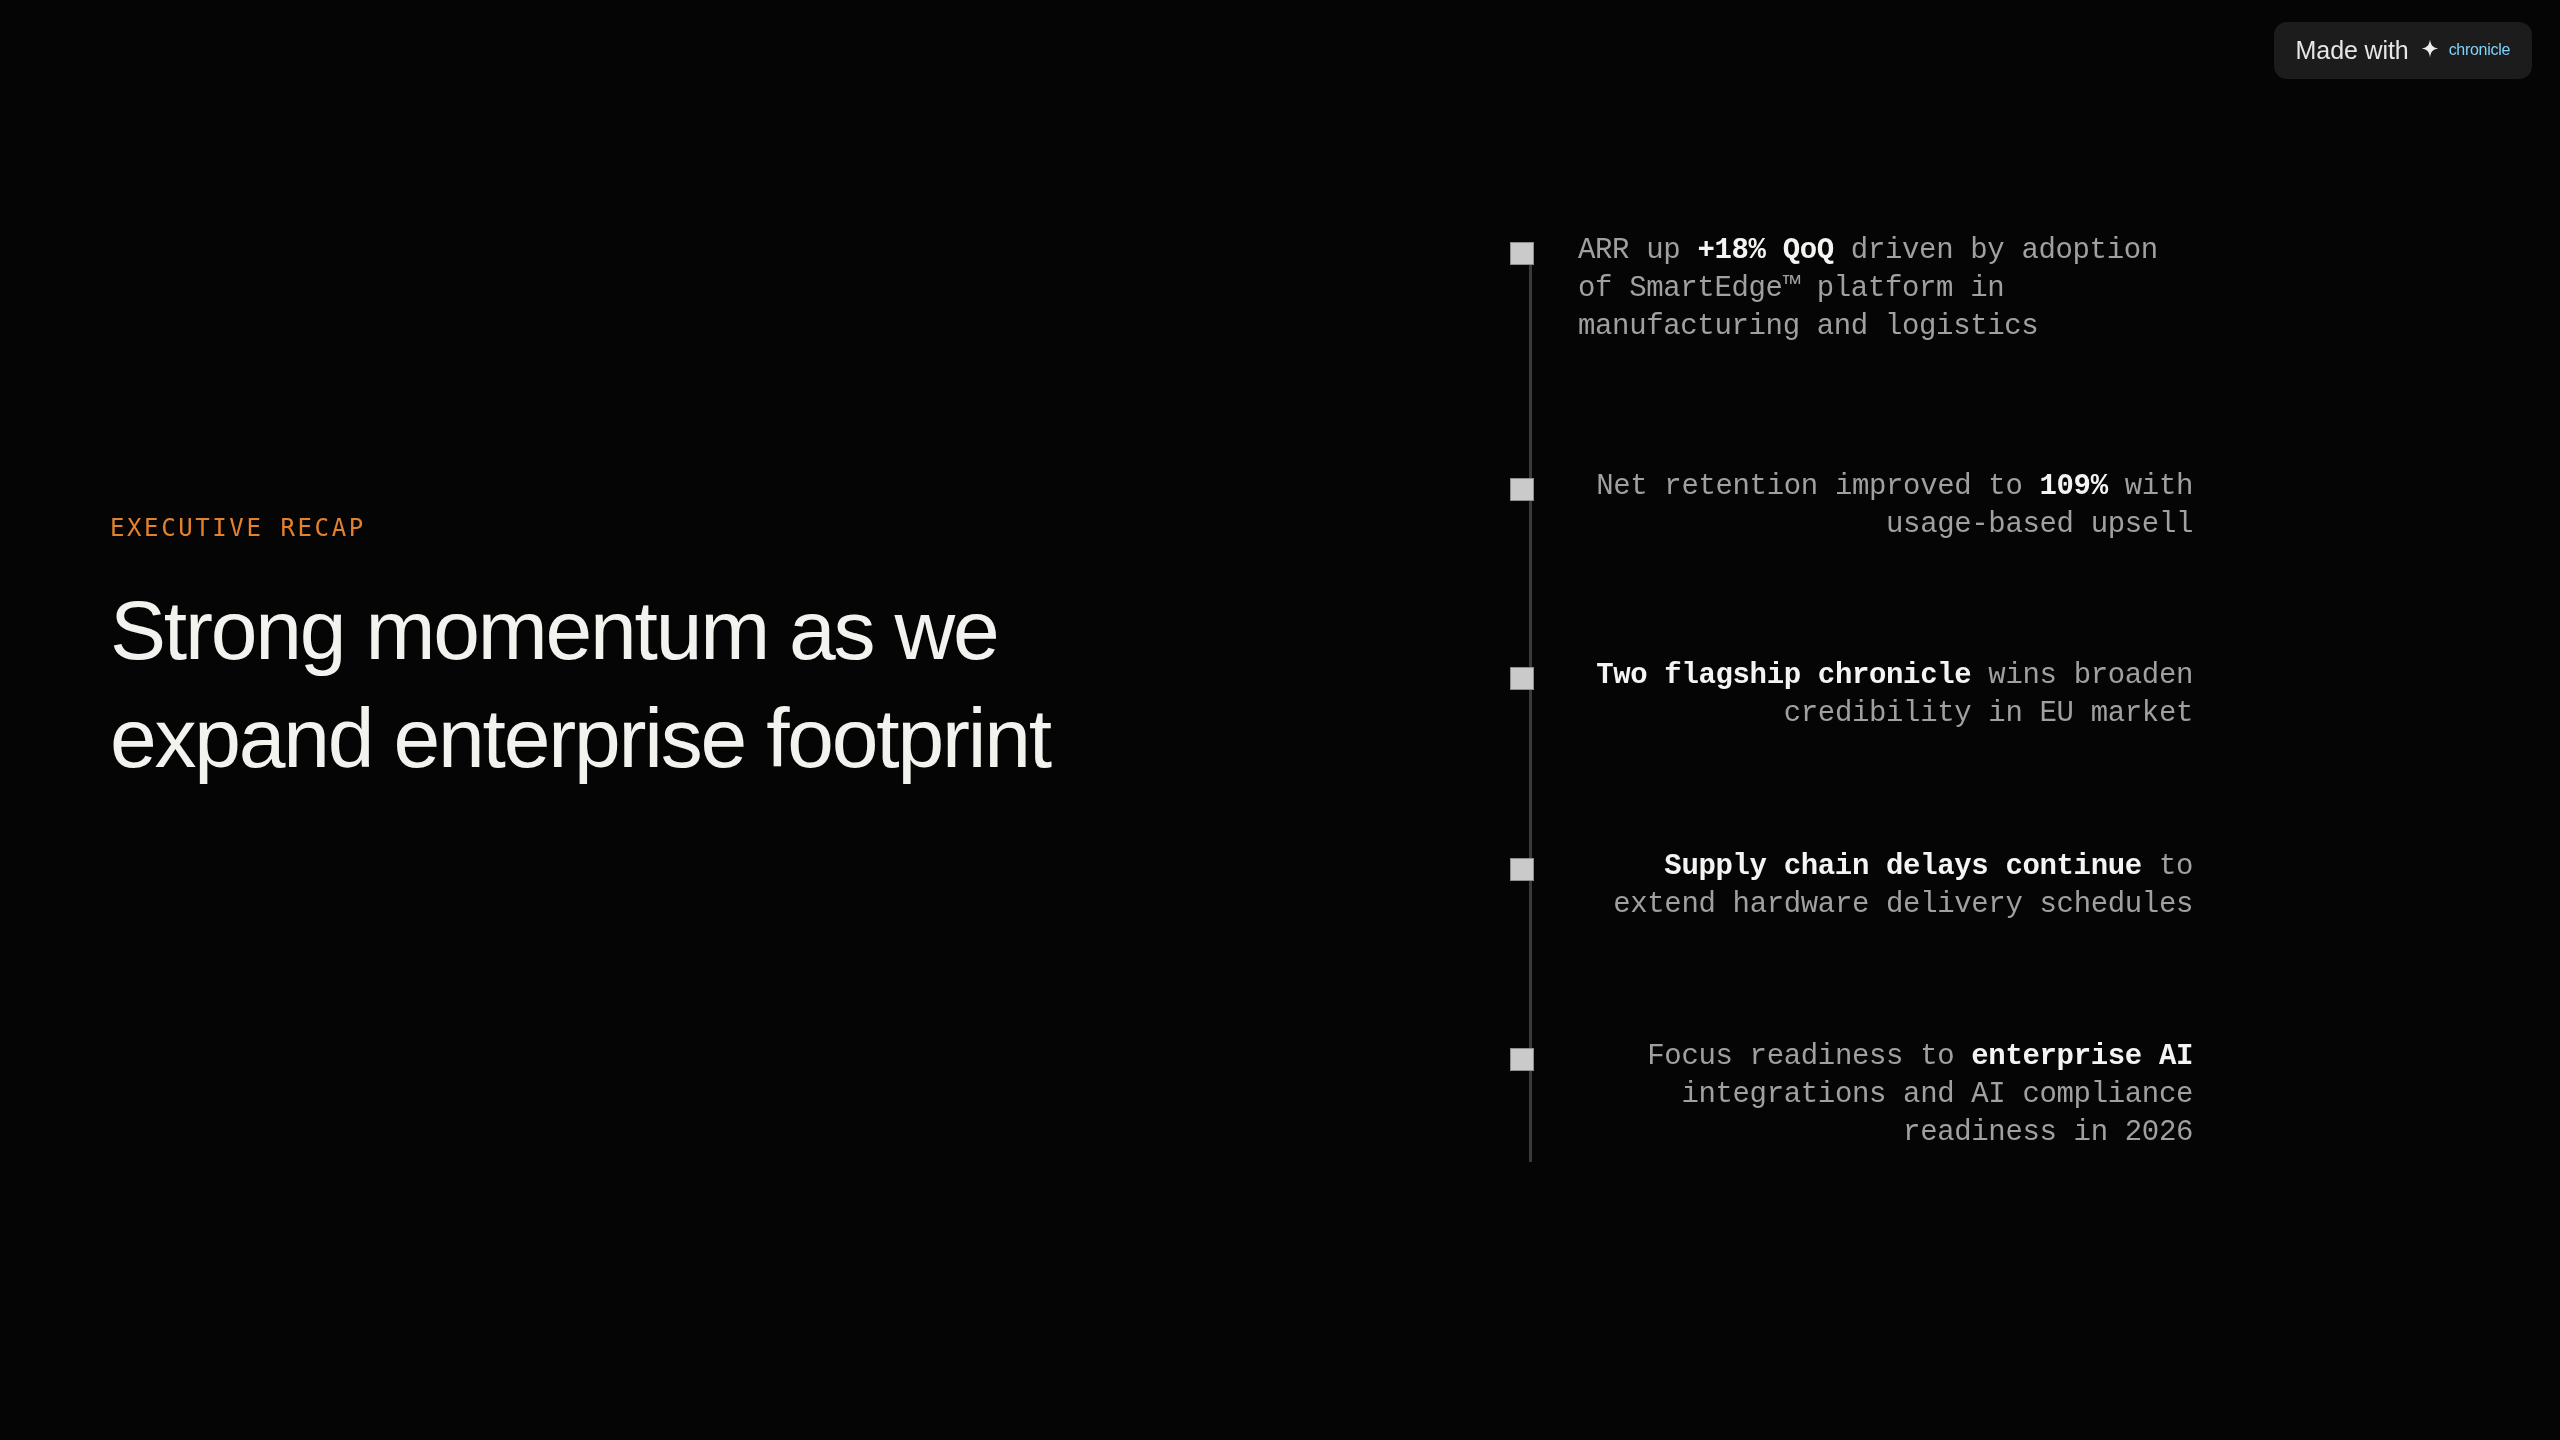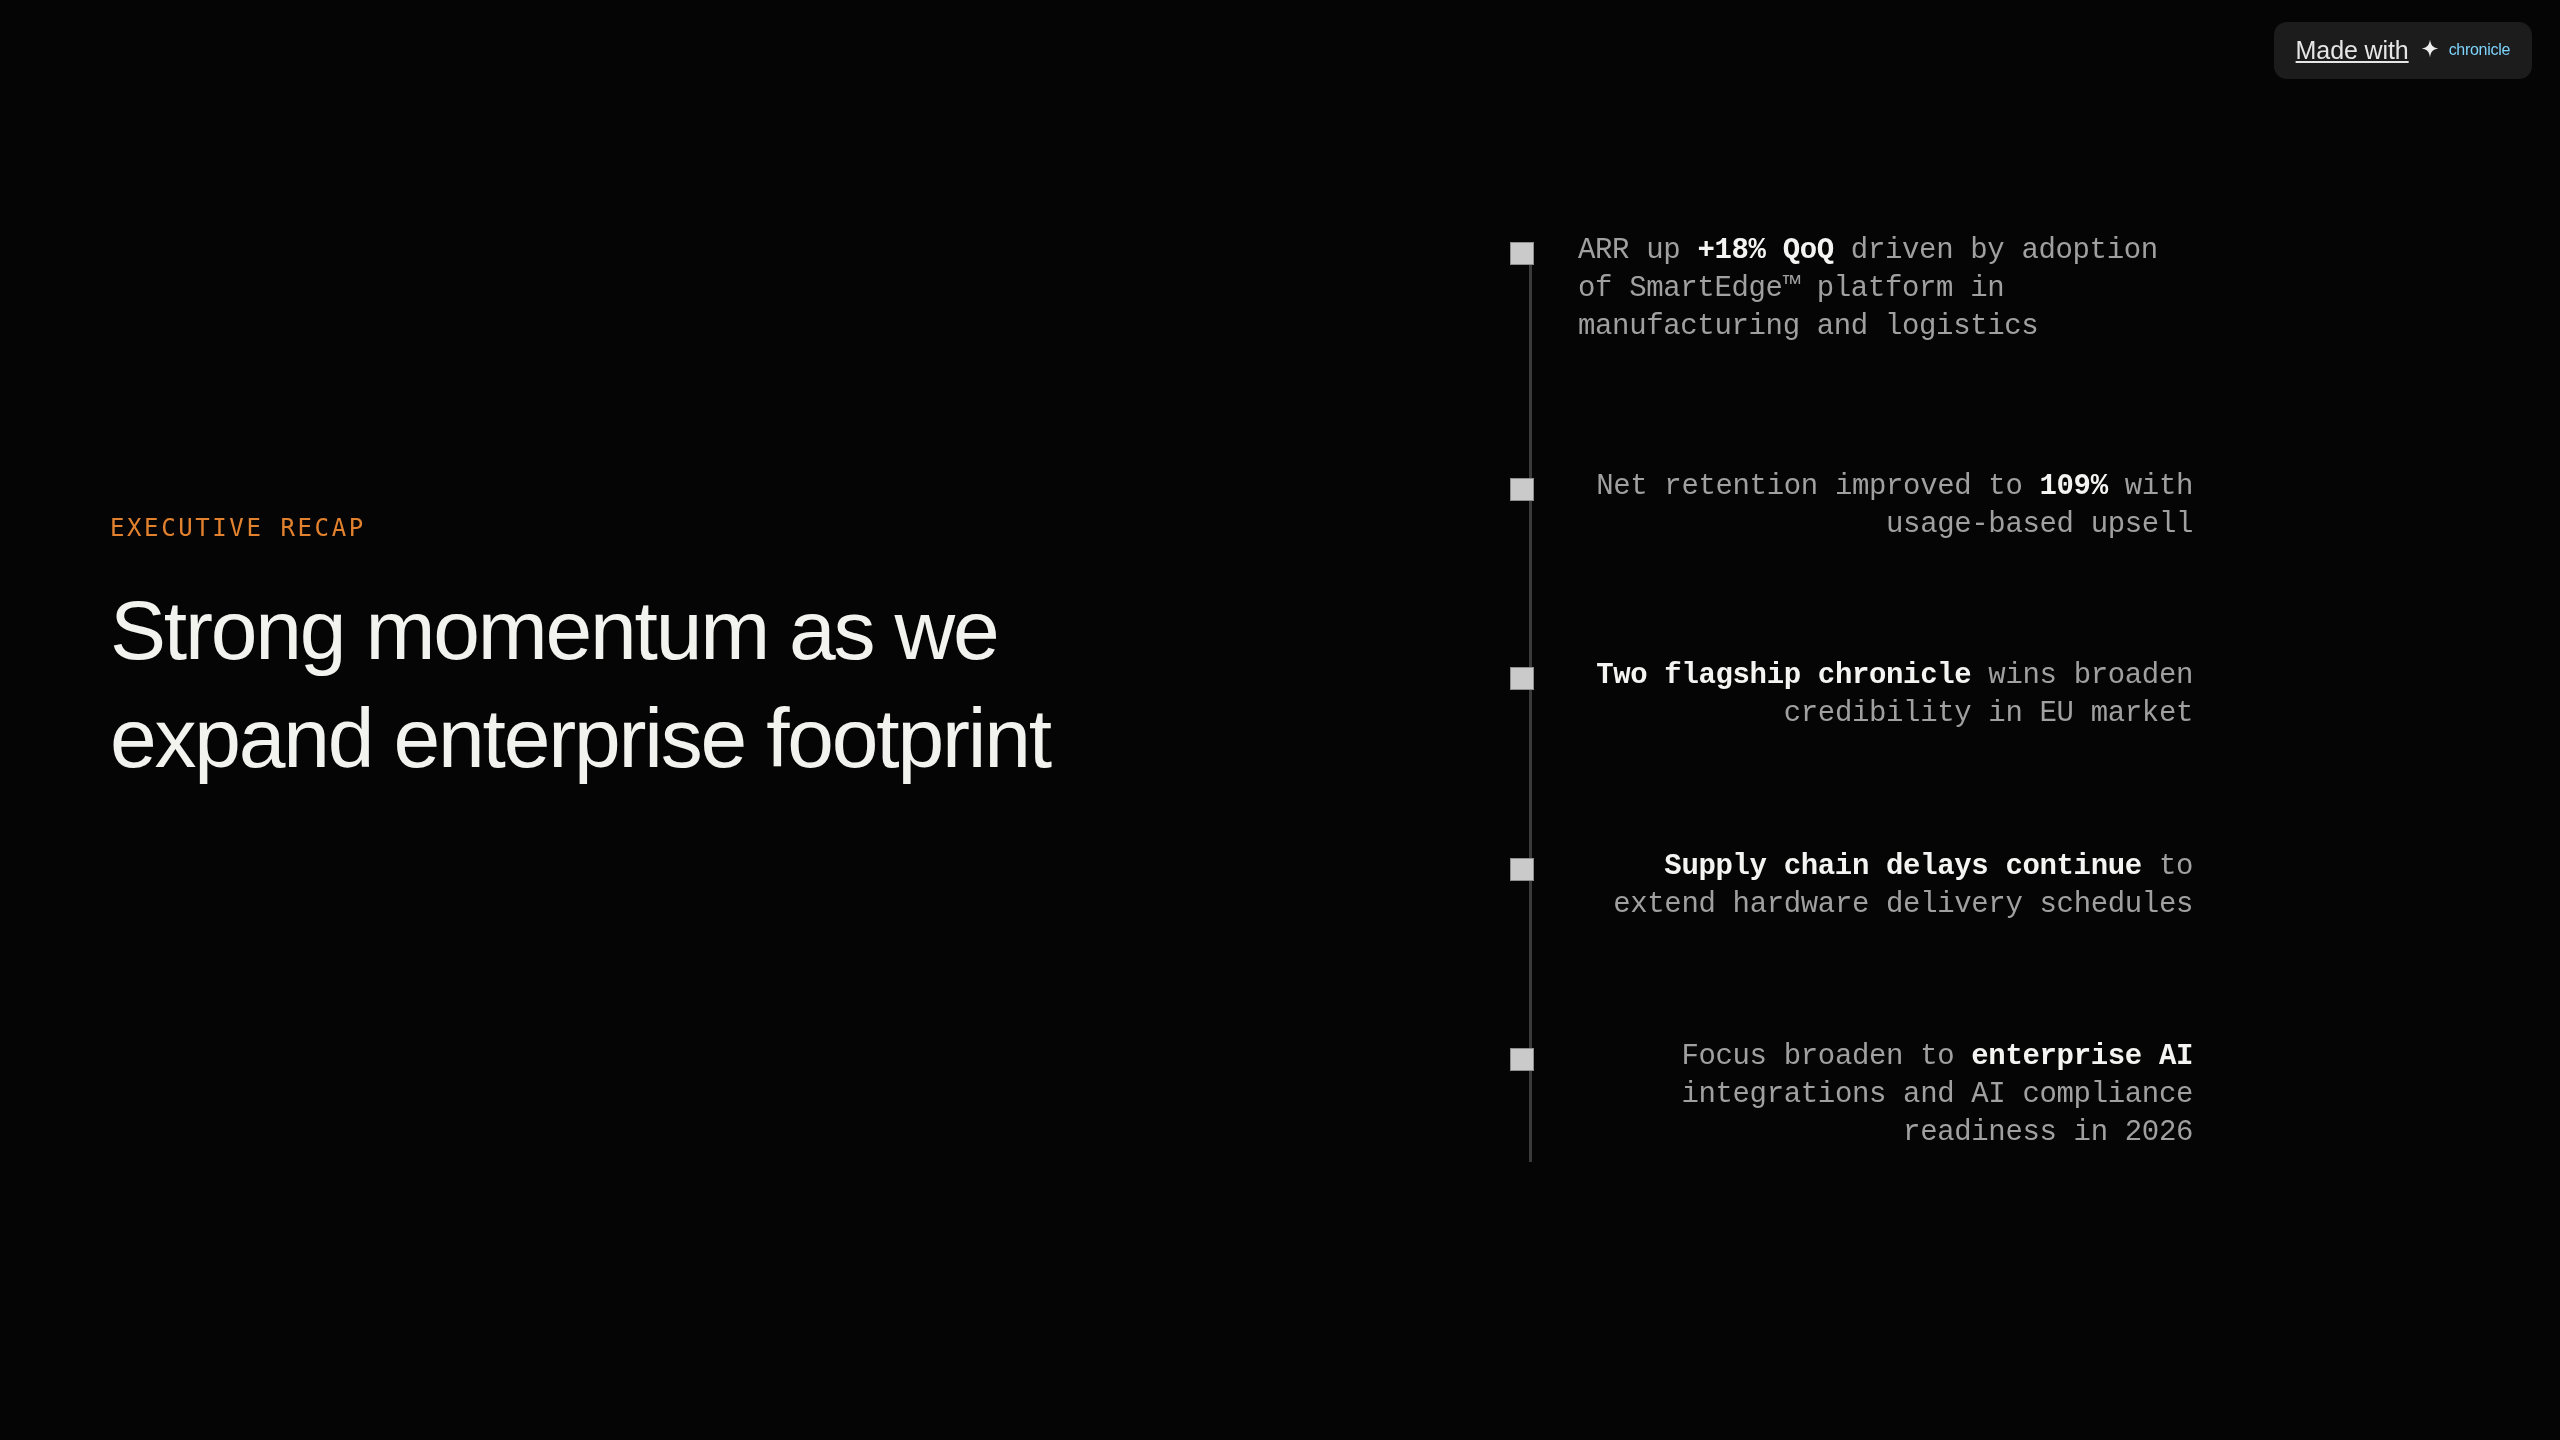--- a/index.html
+++ b/index.html
@@ -24,21 +24,20 @@
     border-radius:13px;
     padding:12px 22px 13px 22px;
     height:57px;
   }
   .badge-text {
     color:#e6e6e6;
     font-size:25px;
     letter-spacing:-0.1px;
     line-height:1;
     white-space:nowrap;
-    text-decoration:underline;
   }
   .badge-spark {
     display:inline-flex;
     align-items:center;
     margin:0 7px 0 9px;
   }
   .badge-brand {
     color:#7dd3fc;
     font-size:16px;
     letter-spacing:-0.3px;
@@ -173,18 +172,18 @@
     <div class="tl-item row-3">
       <div class="tl-marker"></div>
       <div class="tl-body">
         <div class="tl-text"><b>Supply chain delays continue</b><span> to extend hardware delivery schedules</span></div>
       </div>
     </div>
 
     <div class="tl-item row-4">
       <div class="tl-marker"></div>
       <div class="tl-body">
-        <div class="tl-text"><span>Focus broaden to </span><b>enterprise AI</b><span> integrations and AI compliance readiness in 2026</span></div>
+        <div class="tl-text"><span>Focus readiness to </span><b>enterprise AI</b><span> integrations and AI compliance readiness in 2026</span></div>
       </div>
     </div>
 
   </div>
 </div>
 
 </body></html>

